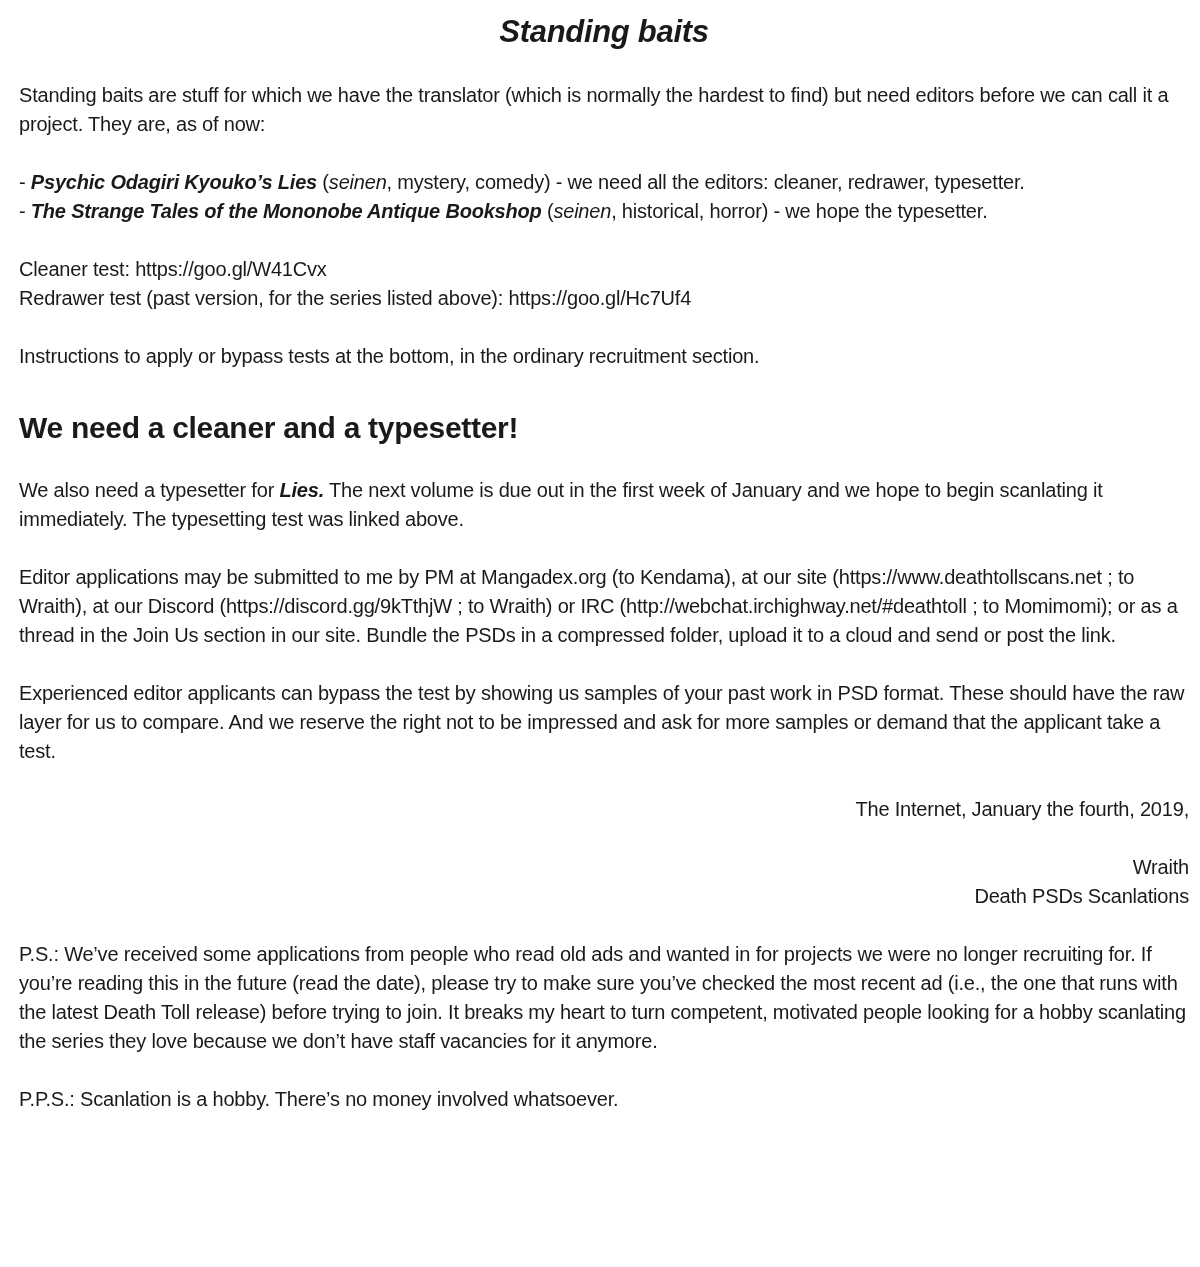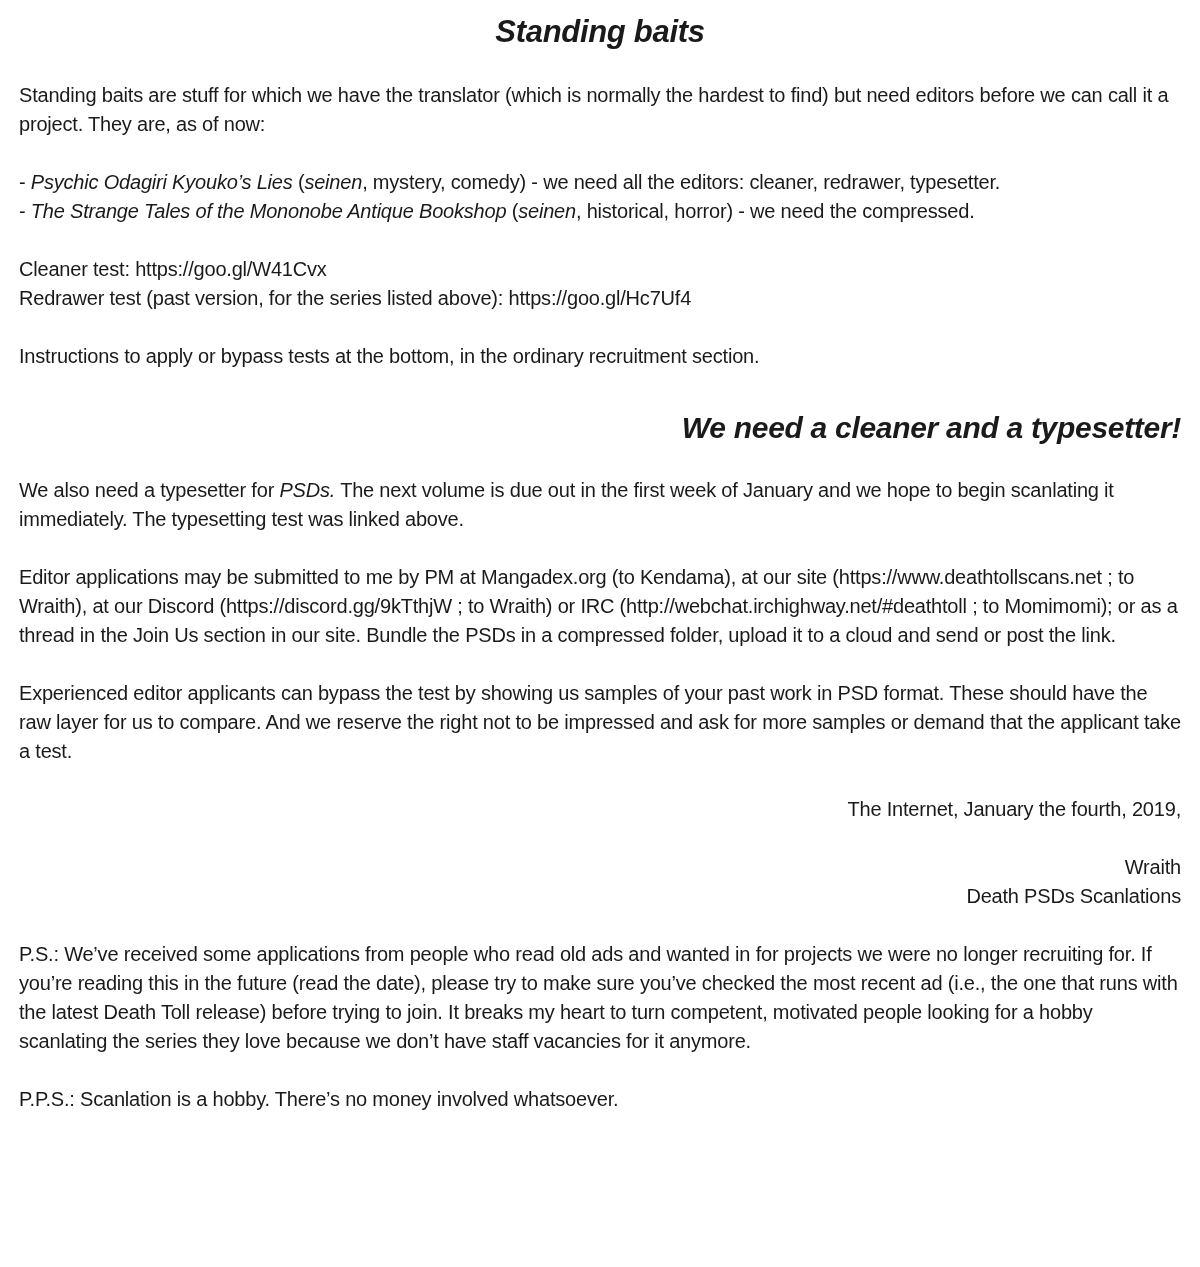--- a/index.html
+++ b/index.html
@@ -9,80 +9,79 @@
   body {
     width: 1200px;
     min-height: 1267px;
     font-family: "Liberation Sans", sans-serif;
     color: #1a1a1a;
     font-size: 20px;
     line-height: 29px;
     letter-spacing: -0.2px;
   }
   .page {
-    padding: 12px 19px 40px 19px;
+    padding: 12px 11px 40px 19px;
   }
   .doc-title {
     text-align: center;
     font-size: 31px;
     line-height: 40px;
     font-weight: bold;
     font-style: italic;
     letter-spacing: -0.3px;
   }
   .para {
     margin-top: 29px;
   }
   .tight-lines .line {
     display: block;
   }
   .section-heading {
-    text-align: right;
+    text-align: left;
     font-size: 30px;
     line-height: 38px;
     font-weight: bold;
-    font-style: italic;
     margin-top: 38px;
     margin-bottom: 6px;
     letter-spacing: -0.3px;
   }
   .right {
     text-align: right;
   }
   .sig-block {
     margin-top: 29px;
   }
-  .run-b { font-weight: normal; }
+  .run-b { font-weight: bold; }
   .run-i { font-style: italic; }
 </style>
 </head>
 <body>
 
 <div class="page">
 
   <h1 class="doc-title">Standing baits</h1>
 
   <p class="para"><span>Standing baits are stuff for which we have the translator (which is normally the hardest to find) but need editors before we can call it a project. They are, as of now:</span></p>
 
   <div class="para tight-lines">
     <span class="line"><span>- </span><span class="run-b run-i">Psychic Odagiri Kyouko’s Lies</span><span> (</span><span class="run-i">seinen</span><span>, mystery, comedy) - we need all the editors: cleaner, redrawer, typesetter.</span></span>
-    <span class="line"><span>- </span><span class="run-b run-i">The Strange Tales of the Mononobe Antique Bookshop</span><span> (</span><span class="run-i">seinen</span><span>, historical, horror) - we need the compressed.</span></span>
+    <span class="line"><span>- </span><span class="run-b run-i">The Strange Tales of the Mononobe Antique Bookshop</span><span> (</span><span class="run-i">seinen</span><span>, historical, horror) - we hope the typesetter.</span></span>
   </div>
 
   <div class="para tight-lines">
     <span class="line">Cleaner test: https://goo.gl/W41Cvx</span>
     <span class="line">Redrawer test (past version, for the series listed above): https://goo.gl/Hc7Uf4</span>
   </div>
 
   <p class="para">Instructions to apply or bypass tests at the bottom, in the ordinary recruitment section.</p>
 
   <h2 class="section-heading">We need a cleaner and a typesetter!</h2>
 
 
-  <p class="para"><span>We also need a typesetter for </span><span class="run-b run-i">PSDs.</span><span> The next volume is due out in the first week of January and we hope to begin scanlating it immediately. The typesetting test was linked above.</span></p>
+  <p class="para"><span>We also need a typesetter for </span><span class="run-b run-i">Lies.</span><span> The next volume is due out in the first week of January and we hope to begin scanlating it immediately. The typesetting test was linked above.</span></p>
 
   <p class="para"><span>Editor applications may be submitted to me by PM at Mangadex.org (to Kendama), at our site (https://www.deathtollscans.net ; to Wraith), at our Discord (https://discord.gg/9kTthjW ; to Wraith) or IRC (http://webchat.irchighway.net/#deathtoll ; to Momimomi); or as a thread in the Join Us section in our site. Bundle the PSDs in a compressed folder, upload it to a cloud and send or post the link.</span></p>
 
   <p class="para"><span>Experienced editor applicants can bypass the test by showing us samples of your past work in PSD format. These should have the raw layer for us to compare. And we reserve the right not to be impressed and ask for more samples or demand that the applicant take a test.</span></p>
 
   <p class="para right">The Internet, January the fourth, 2019,</p>
 
   <div class="sig-block tight-lines right">
     <span class="line">Wraith</span>
     <span class="line">Death PSDs Scanlations</span>

